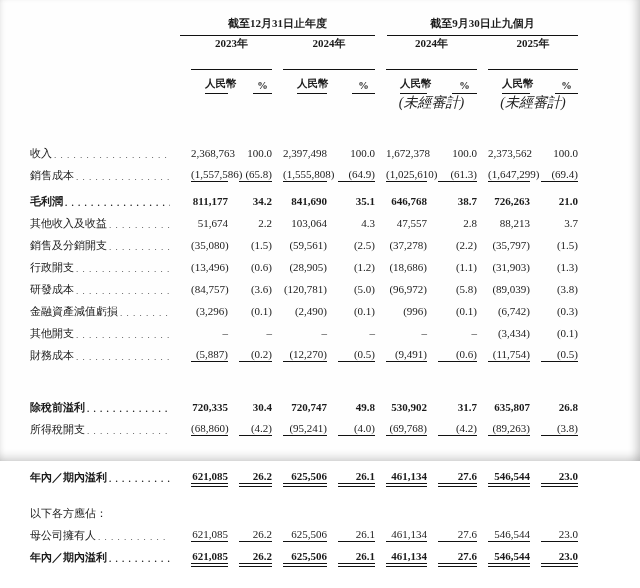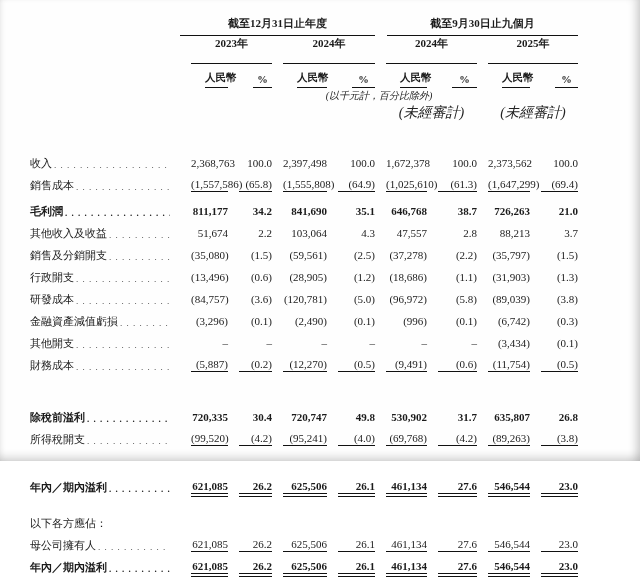--- a/index.html
+++ b/index.html
@@ -49,21 +49,21 @@
     padding-bottom:4px;
   }
   .grphdr.g2{margin-left:12px;}
   tr.h-year th{height:23px;vertical-align:bottom;}
   .yr{
     border-bottom:1px solid #111;
     margin-left:11px;
     text-align:center;
     font-weight:bold;
     font-size:11px;
-    padding-bottom:12px;
+    padding-bottom:18px;
   }
   tr.h-sub th{height:24px;vertical-align:bottom;}
   .cu{
     border-bottom:1px solid #111;
     margin-left:25px;
     text-align:center;
     font-weight:bold;
     font-size:10.5px;
     padding-bottom:2px;
   }
@@ -177,26 +177,20 @@
         <th>
             <div class="cu">%</div>
           </th>
         <th>
             <div class="cu">人民幣</div>
           </th>
         <th>
             <div class="cu">%</div>
           </th>
       </tr>
-      <tr class="h-note">
-        <td></td>
-        <td colspan="8">
-          <div class="note">(以千元計，百分比除外)</div>
-        </td>
-      </tr>
       <tr class="h-unaud">
         <td colspan="5"></td>
         <td colspan="2">
             <div class="note2">(未經審計)</div>
           </td>
         <td colspan="2">
             <div class="note2">(未經審計)</div>
           </td>
       </tr>
       <tr class="spacer s30">
@@ -563,21 +557,21 @@
           </td>
         </tr>
         <tr>
           <td>
             <div class="lblwrap">
               <span class="lbltext">所得稅開支</span>
               <span class="dots"></span>
             </div>
           </td>
           <td>
-            <div class="num u">(99,520)</div>
+            <div class="num u">(68,860)</div>
           </td>
           <td>
             <div class="num u">(4.2)</div>
           </td>
           <td>
             <div class="num u">(95,241)</div>
           </td>
           <td>
             <div class="num u">(4.0)</div>
           </td>

